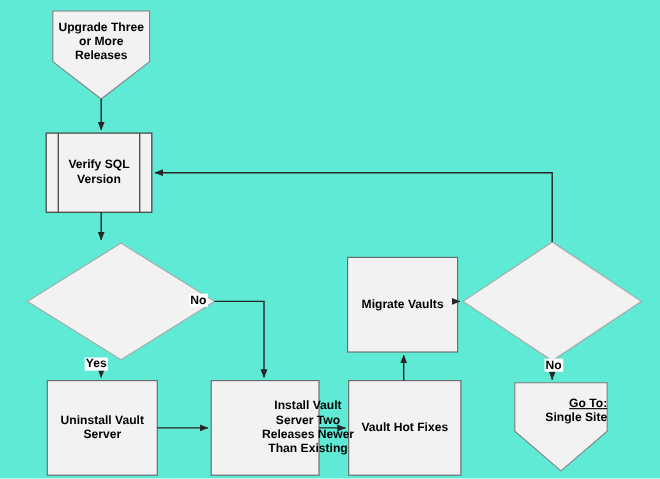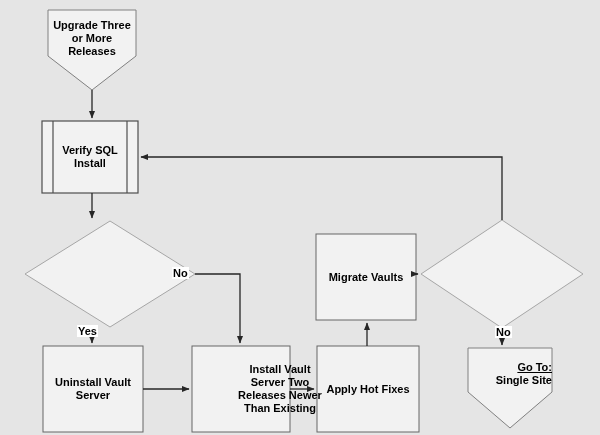--- a/index.html
+++ b/index.html
@@ -4,21 +4,21 @@
 <style>
   html, body {
     margin: 0;
     padding: 0;
     background: #ffffff;
   }
   #canvas {
     position: relative;
     width: 600px;
     height: 435px;
-    background: #e5e5e5;
+    background: #5eead4;
     font-family: "Liberation Sans", sans-serif;
     overflow: hidden;
   }
   #flow-svg {
     position: absolute;
     left: 0;
     top: 0;
     width: 600px;
     height: 435px;
   }
@@ -136,32 +136,32 @@
 
      verify sql (right side) --&gt;
     <path d="M502,220 L502,157 L141,157" stroke="#262626" stroke-width="1.3" fill="none" marker-end="url(#arrow)"></path>
   </svg>
 
   <div class="shape-label" style="left:48px; top:10px; width:88px; height:56px;">Upgrade Three
 or More
 Releases</div>
 
   <div class="shape-label" style="left:53px; top:121px; width:74px; height:72px;">Verify SQL
-Install</div>
+Version</div>
 
 
   <div class="shape-label" style="left:43px; top:346px; width:100px; height:86px;">Uninstall Vault
 Server</div>
 
   <div class="shape-label" style="left:192px; top:346px; width:98px; height:86px;padding-left:39px;">Install Vault
 Server Two
 Releases Newer
 Than Existing</div>
 
-  <div class="shape-label" style="left:317px; top:346px; width:102px; height:86px;">Apply Hot Fixes</div>
+  <div class="shape-label" style="left:317px; top:346px; width:102px; height:86px;">Vault Hot Fixes</div>
 
   <div class="shape-label" style="left:316px; top:234px; width:100px; height:86px;text-align:right;">Migrate Vaults</div>
 
 
   <div class="goto-wrap" style="left:468px; top:361px; width:84px;">
     <span class="u">Go To:</span>
     <span>Single Site</span>
   </div>
 
   <div class="edge-label" style="left:77px; top:325px;">Yes</div>

